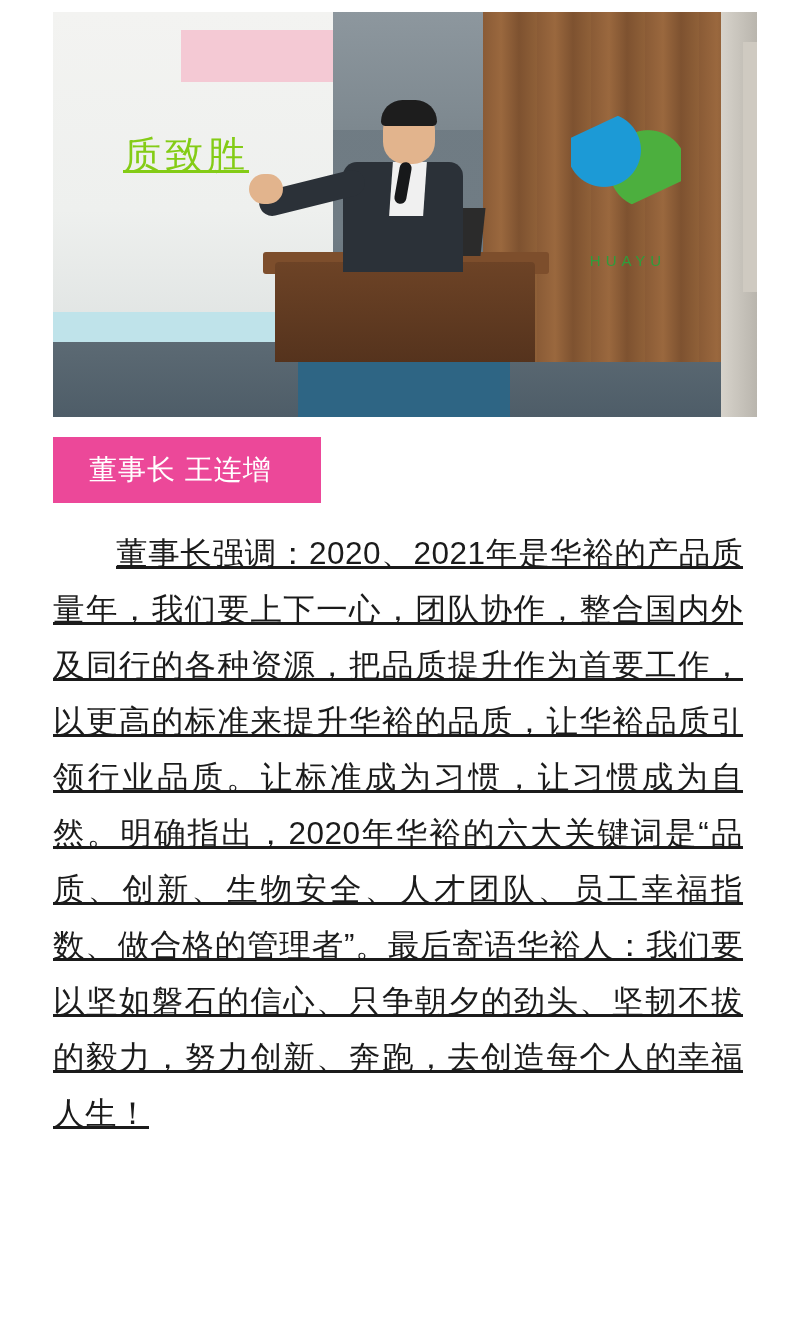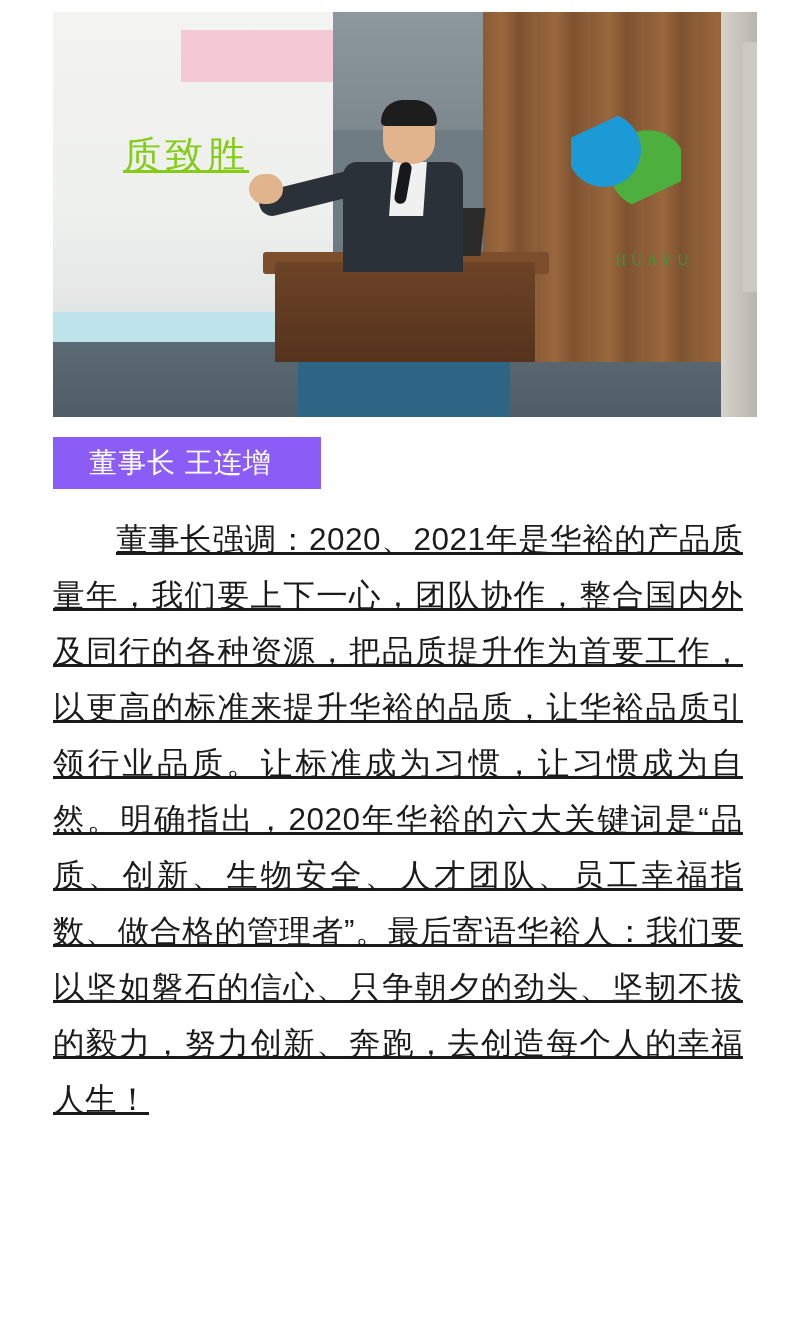--- a/index.html
+++ b/index.html
@@ -116,25 +116,25 @@
     text-align: center;
     color: #2f9d3b;
     font-size: 34px;
     letter-spacing: 4px;
     font-weight: bold;
   }
   .photo .logo-en {
     position: absolute;
     left: 0; top: 140px;
     width: 130px;
-    text-align: right;
+    text-align: center;
     color: #2f9d3b;
     font-size: 15px;
     letter-spacing: 5px;
-    font-family: Liberation Serif, serif;
+    font-family: Liberation Sans, sans-serif;
   }
   
   .photo .door {
     position: absolute;
     left: 690px; top: 30px;
     width: 14px; height: 250px;
     background: #cfcac1;
   }
   
   .photo .podium {
@@ -221,22 +221,22 @@
     left: 280px; top: 0;
     width: 160px; height: 118px;
     background: linear-gradient(to bottom, #8d979e, #7d888f);
   }
 
   
   .caption {
     position: relative;
     margin-top: 20px;
     width: 268px;
-    height: 52px;
-    background: #8b5cf6;
+    height: 66px;
+    background: #ec4899;
     display: flex;
     align-items: center;
   }
   .caption-text {
     color: #ffffff;
     font-size: 28px;
     padding-left: 36px;
     letter-spacing: 1px;
   }
 

